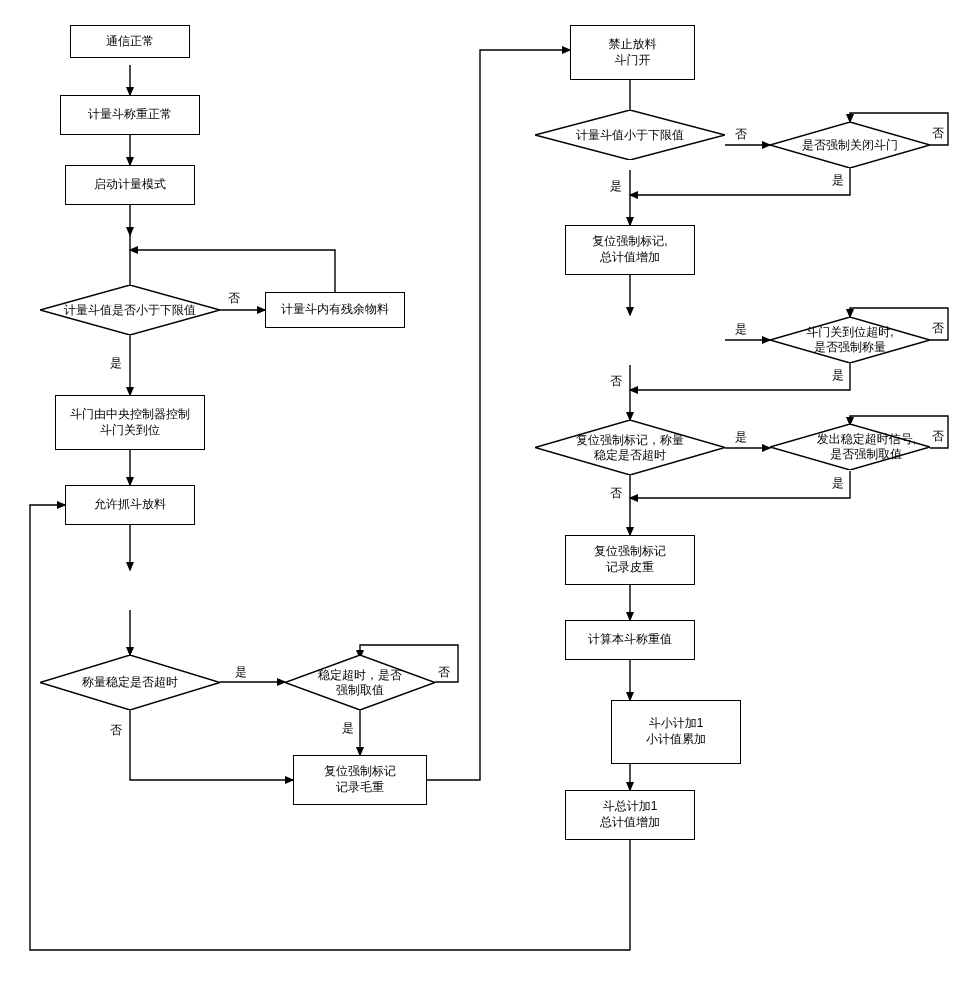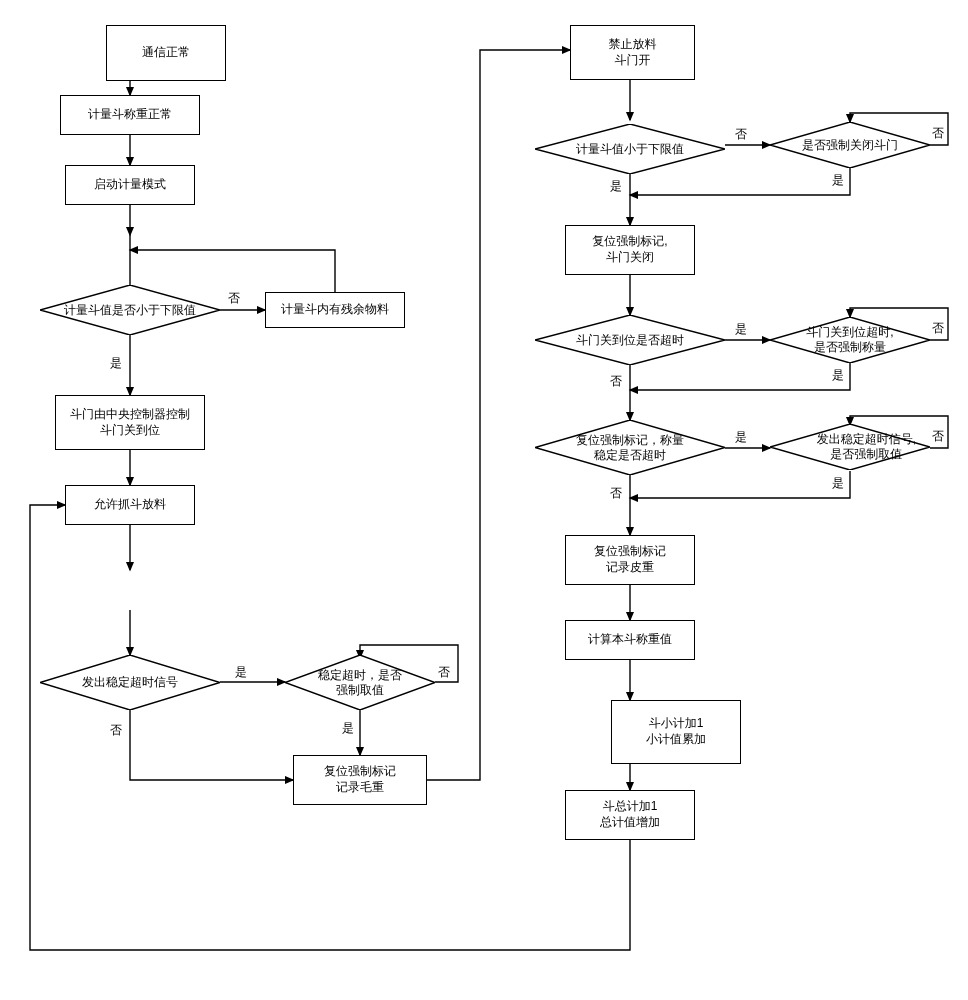--- a/index.html
+++ b/index.html
@@ -121,21 +121,21 @@
     <line x1="620" y1="575" x2="620" y2="610" marker-end="url(#arr)"></line>
 
     <line x1="620" y1="650" x2="620" y2="690" marker-end="url(#arr)"></line>
 
     <line x1="620" y1="740" x2="620" y2="780" marker-end="url(#arr)"></line>
 
     <polyline points="620,830 620,940 20,940 20,495 55,495" marker-end="url(#arr)"></polyline>
   </g>
 </svg>
 
-<div class="box" style="left:60px; top:15px; width:120px; height:56px;margin-left:36px;">
+<div class="box" style="left:60px; top:15px; width:120px; height:33px;">
       <span>通信正常</span>
     </div>
 <div class="box" style="left:50px; top:85px; width:140px; height:40px;">
       <span>计量斗称重正常</span>
     </div>
 <div class="box" style="left:55px; top:155px; width:130px; height:40px;">
       <span>启动计量模式</span>
     </div>
 
 <div class="diamond" style="left:30px; top:275px; width:180px; height:50px;">
@@ -153,63 +153,57 @@
     </div>
 <div class="box" style="left:45px; top:385px; width:150px; height:55px;">
       <span style="white-space:pre-line;">斗门由中央控制器控制
 斗门关到位</span>
     </div>
 
 <div class="diamond" style="left:30px; top:645px; width:180px; height:55px;">
   <svg viewBox="0 0 180 55">
         <polygon points="90,0 180,27.5 90,55 0,27.5" fill="#fff" stroke="#000" stroke-width="1.4"></polygon>
       </svg>
-  <div class="dtext">发出稳定超时信号</div>
+  <div class="dtext">称量稳定是否超时</div>
 </div>
 <div class="diamond" style="left:275px; top:645px; width:150px; height:55px;">
   <svg viewBox="0 0 150 55">
         <polygon points="75,0 150,27.5 75,55 0,27.5" fill="#fff" stroke="#000" stroke-width="1.4"></polygon>
       </svg>
   <div class="dtext" style="white-space:pre-line;">稳定超时，是否
 强制取值</div>
 </div>
 <div class="box" style="left:283px; top:745px; width:134px; height:50px;">
       <span style="white-space:pre-line;">复位强制标记
 记录毛重</span>
     </div>
 
 <div class="box" style="left:560px; top:15px; width:125px; height:55px;">
       <span style="white-space:pre-line;">禁止放料
 斗门开</span>
     </div>
 
-<div class="diamond" style="left:525px; top:114px; width:190px; height:50px;">
+<div class="diamond" style="left:525px; top:100px; width:190px; height:50px;">
   <svg viewBox="0 0 190 50">
         <polygon points="95,0 190,25 95,50 0,25" fill="#fff" stroke="#000" stroke-width="1.4"></polygon>
       </svg>
   <div class="dtext">计量斗值小于下限值</div>
 </div>
 <div class="diamond" style="left:760px; top:112px; width:160px; height:46px;">
   <svg viewBox="0 0 160 46">
         <polygon points="80,0 160,23 80,46 0,23" fill="#fff" stroke="#000" stroke-width="1.4"></polygon>
       </svg>
   <div class="dtext">是否强制关闭斗门</div>
 </div>
 
 <div class="box" style="left:555px; top:215px; width:130px; height:50px;">
       <span style="white-space:pre-line;">复位强制标记,
-斗门关闭</span>
-    </div>
-
-<div class="diamond" style="left:525px; top:305px; width:190px; height:50px;">
-  <svg viewBox="0 0 190 50">
-        <polygon points="95,0 190,25 95,50 0,25" fill="#fff" stroke="#000" stroke-width="1.4"></polygon>
-      </svg>
-  <div class="dtext">斗门关到位是否超时</div>
-</div>
+总计值增加</span>
+    </div>
+
 <div class="diamond" style="left:760px; top:307px; width:160px; height:46px;">
   <svg viewBox="0 0 160 46">
         <polygon points="80,0 160,23 80,46 0,23" fill="#fff" stroke="#000" stroke-width="1.4"></polygon>
       </svg>
   <div class="dtext" style="white-space:pre-line;">斗门关到位超时,
 是否强制称量</div>
 </div>
 
 <div class="diamond" style="left:525px; top:410px; width:190px; height:55px;">
   <svg viewBox="0 0 190 55">

